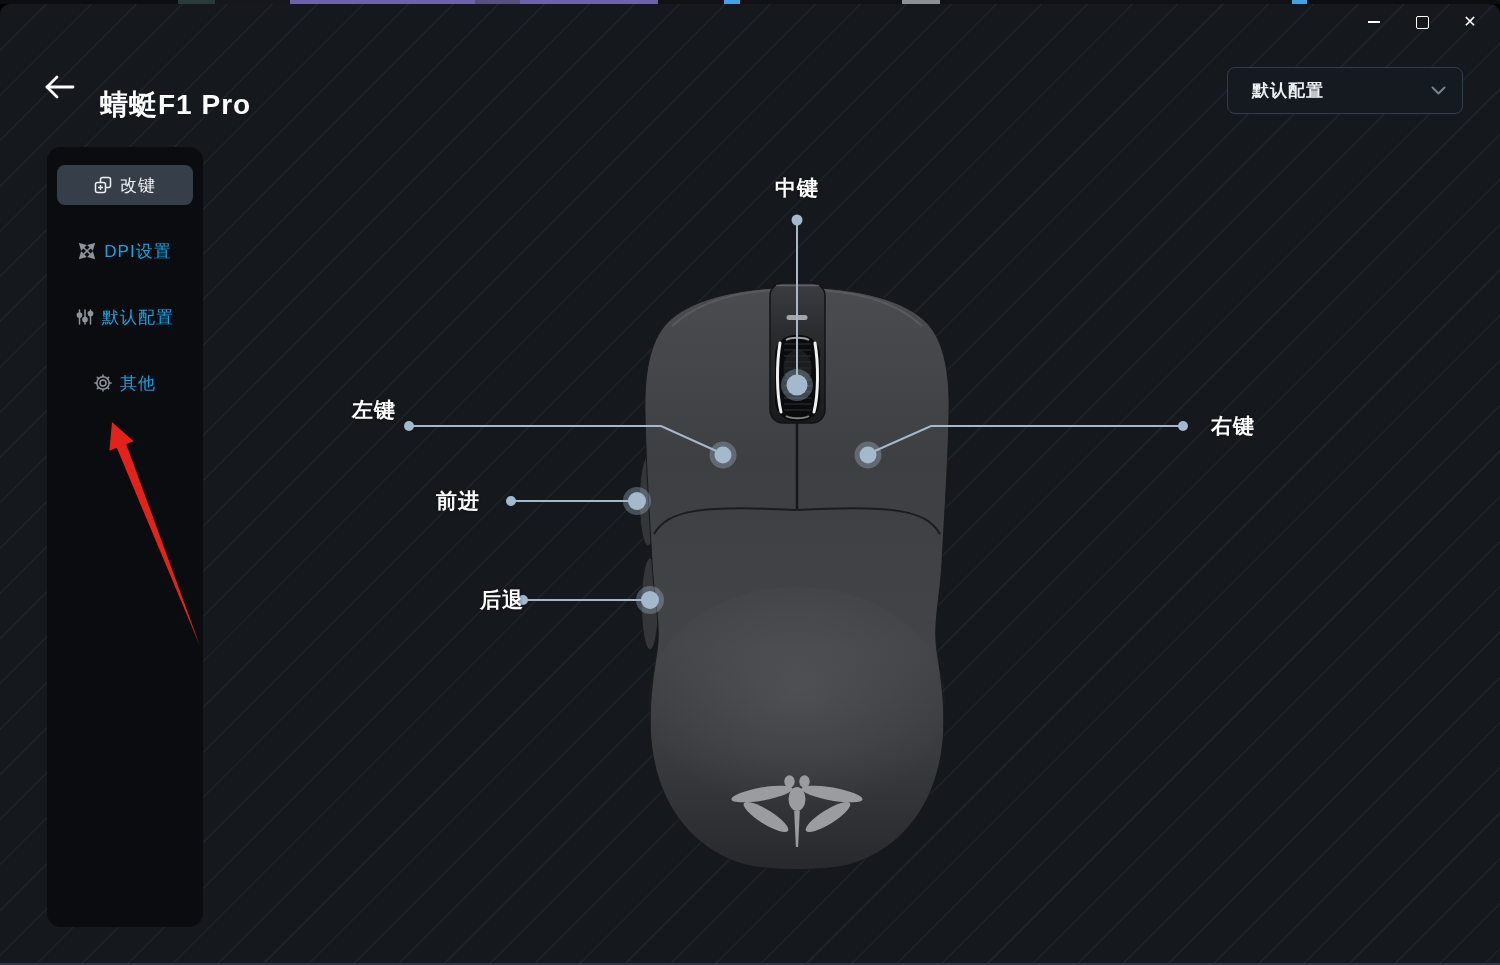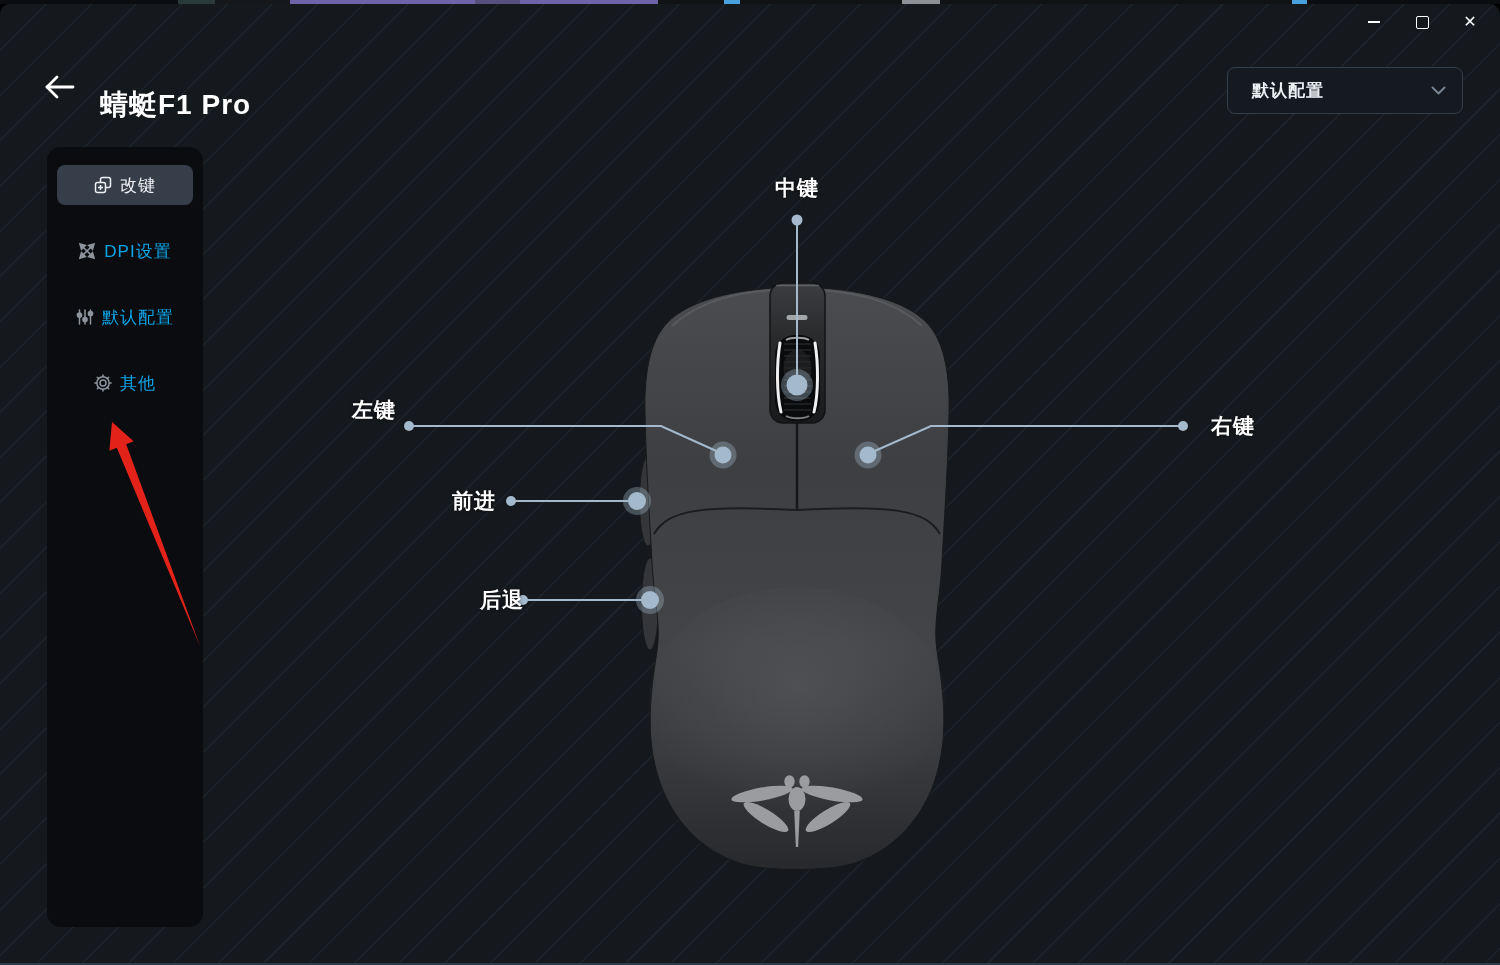--- a/index.html
+++ b/index.html
@@ -273,16 +273,16 @@
       <circle cx="797" cy="381" r="16" fill-opacity="0.35"></circle>
         <circle cx="797" cy="381" r="10.5"></circle>
     </g>
 
     <polygon points="112,418 133.6,437.2 126.2,440.2 200,642 116.8,443.8 109.4,446.8" fill="#e3231a"></polygon>
   </svg>
 
   <div class="callout-label lbl-center" style="left:737px;top:170px;">中键</div>
   <div class="callout-label lbl-right" style="left:276px;top:392px;">左键</div>
   <div class="callout-label" style="left:1211px;top:408px;">右键</div>
-  <div class="callout-label lbl-right" style="left:376px;top:483px;">前进</div>
+  <div class="callout-label lbl-right" style="left:360px;top:483px;">前进</div>
   <div class="callout-label lbl-right" style="left:404px;top:582px;">后退</div>
 
 </div>
 
 </body></html>

